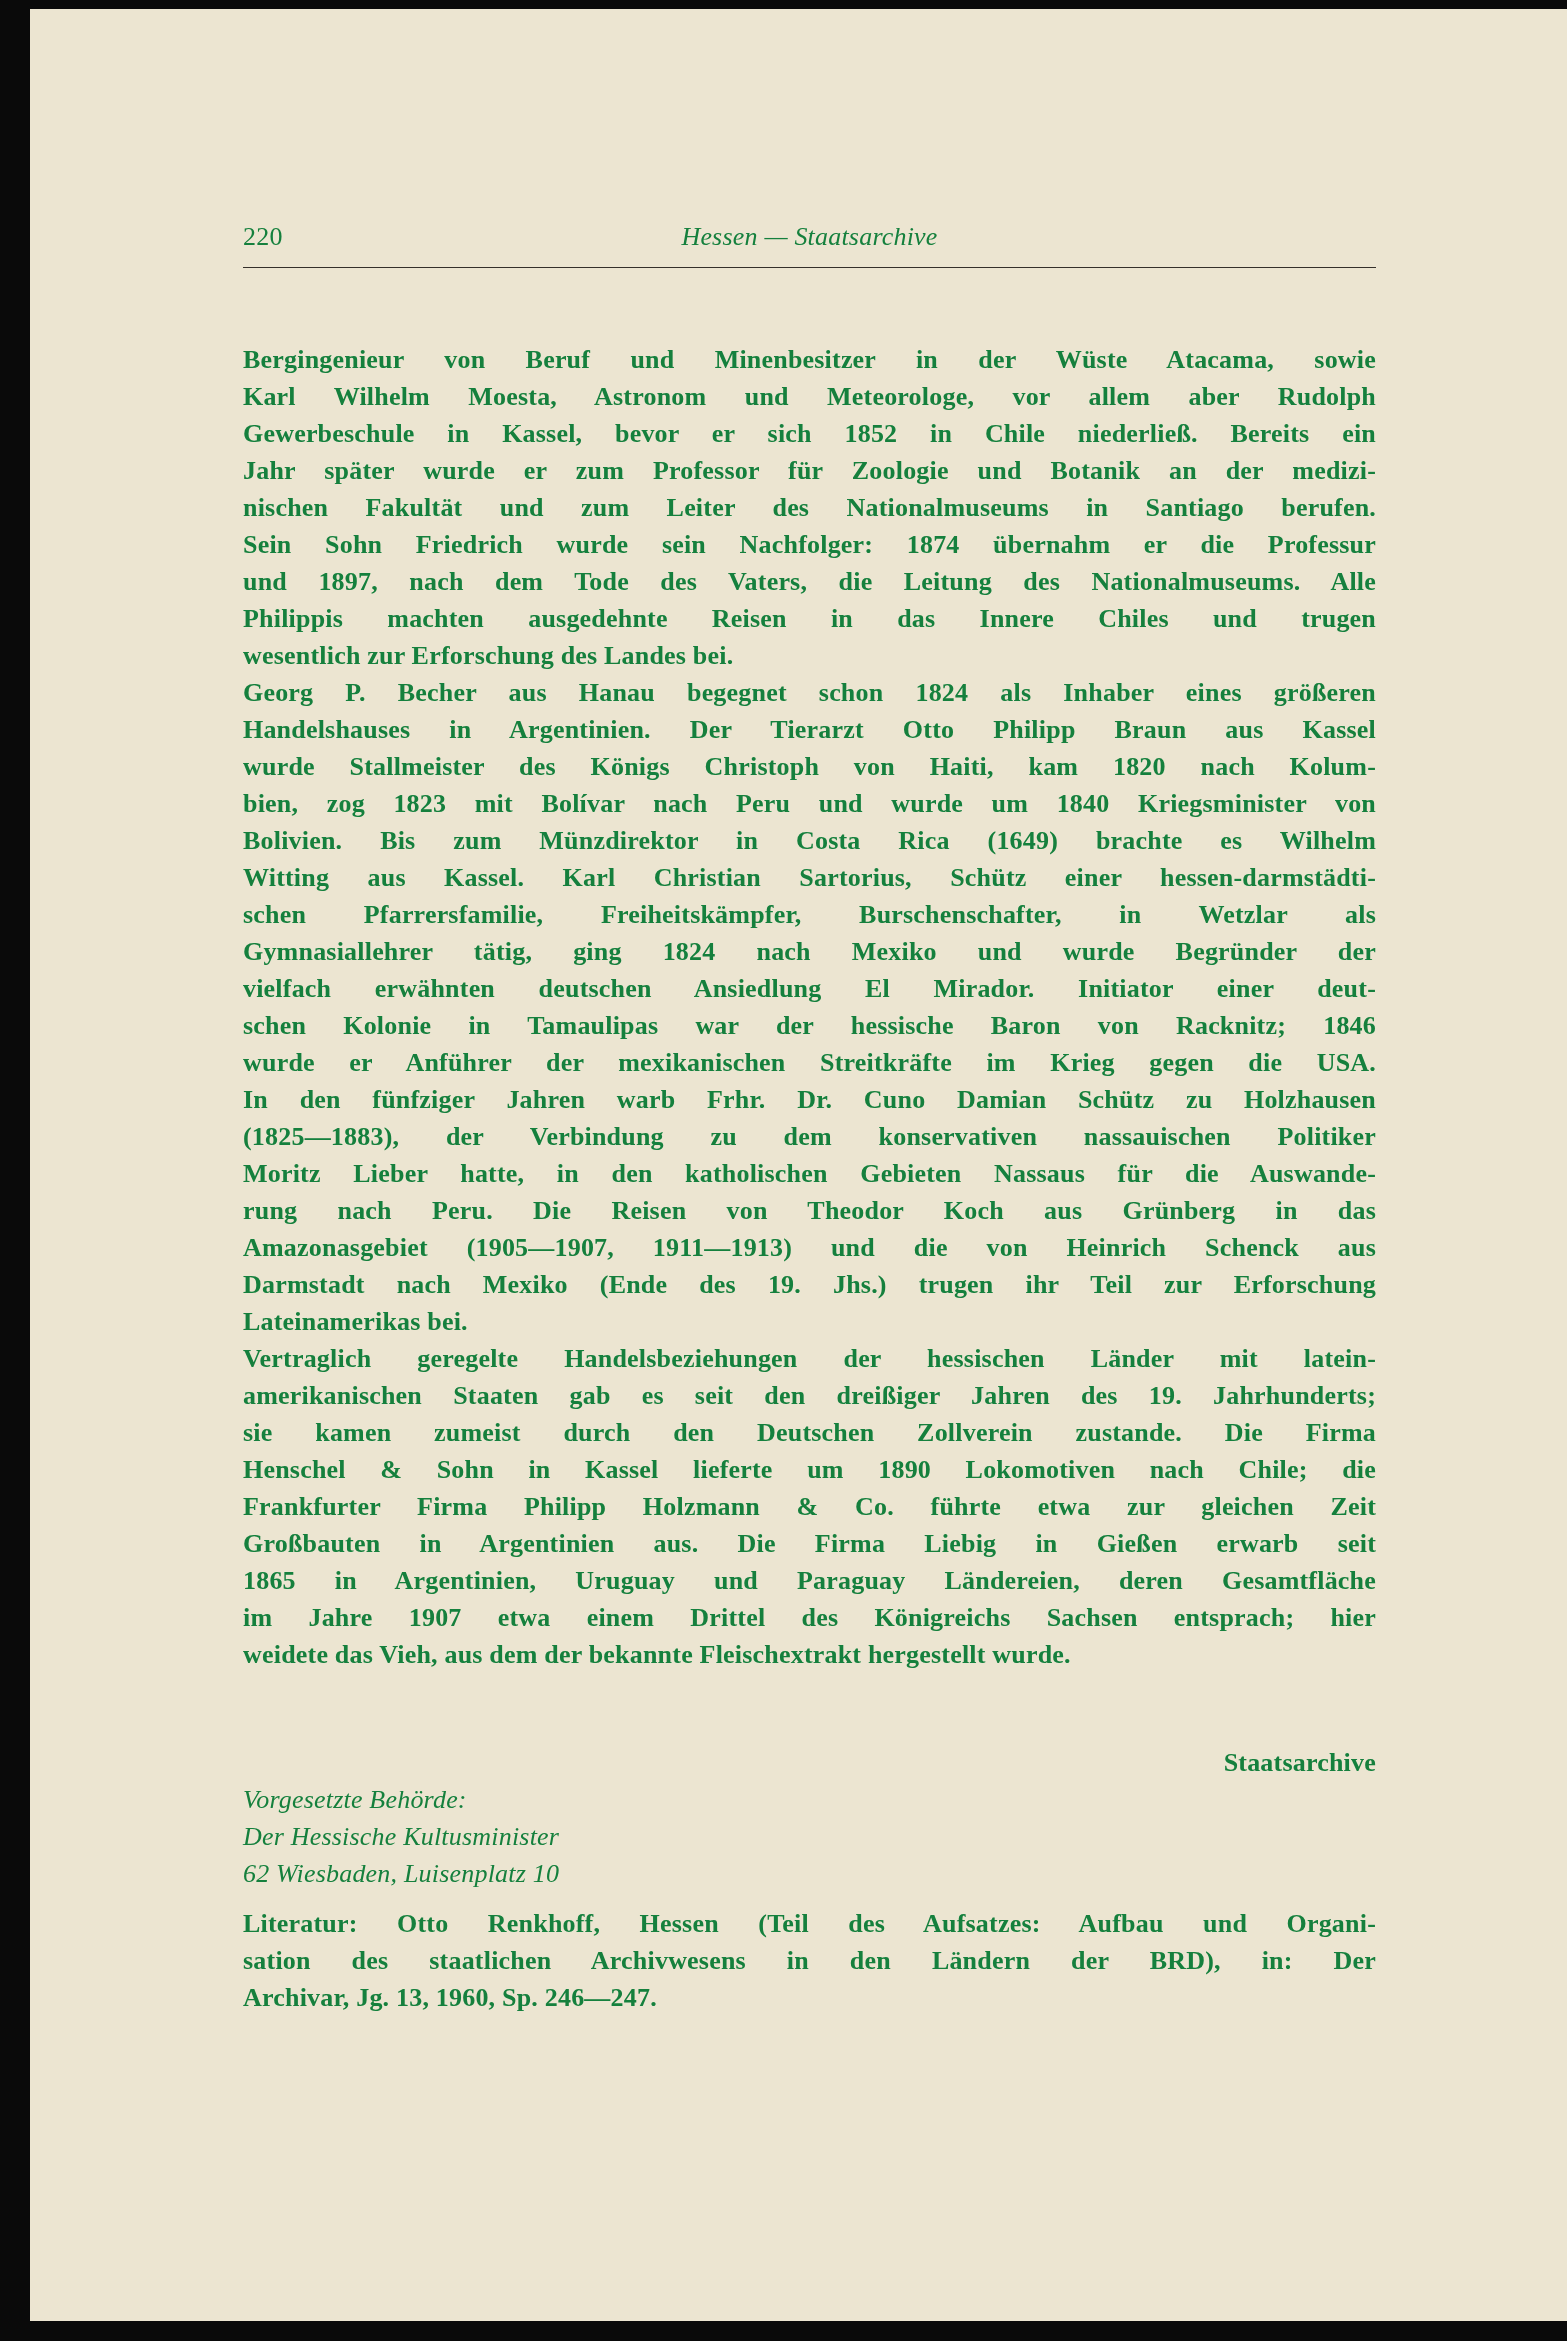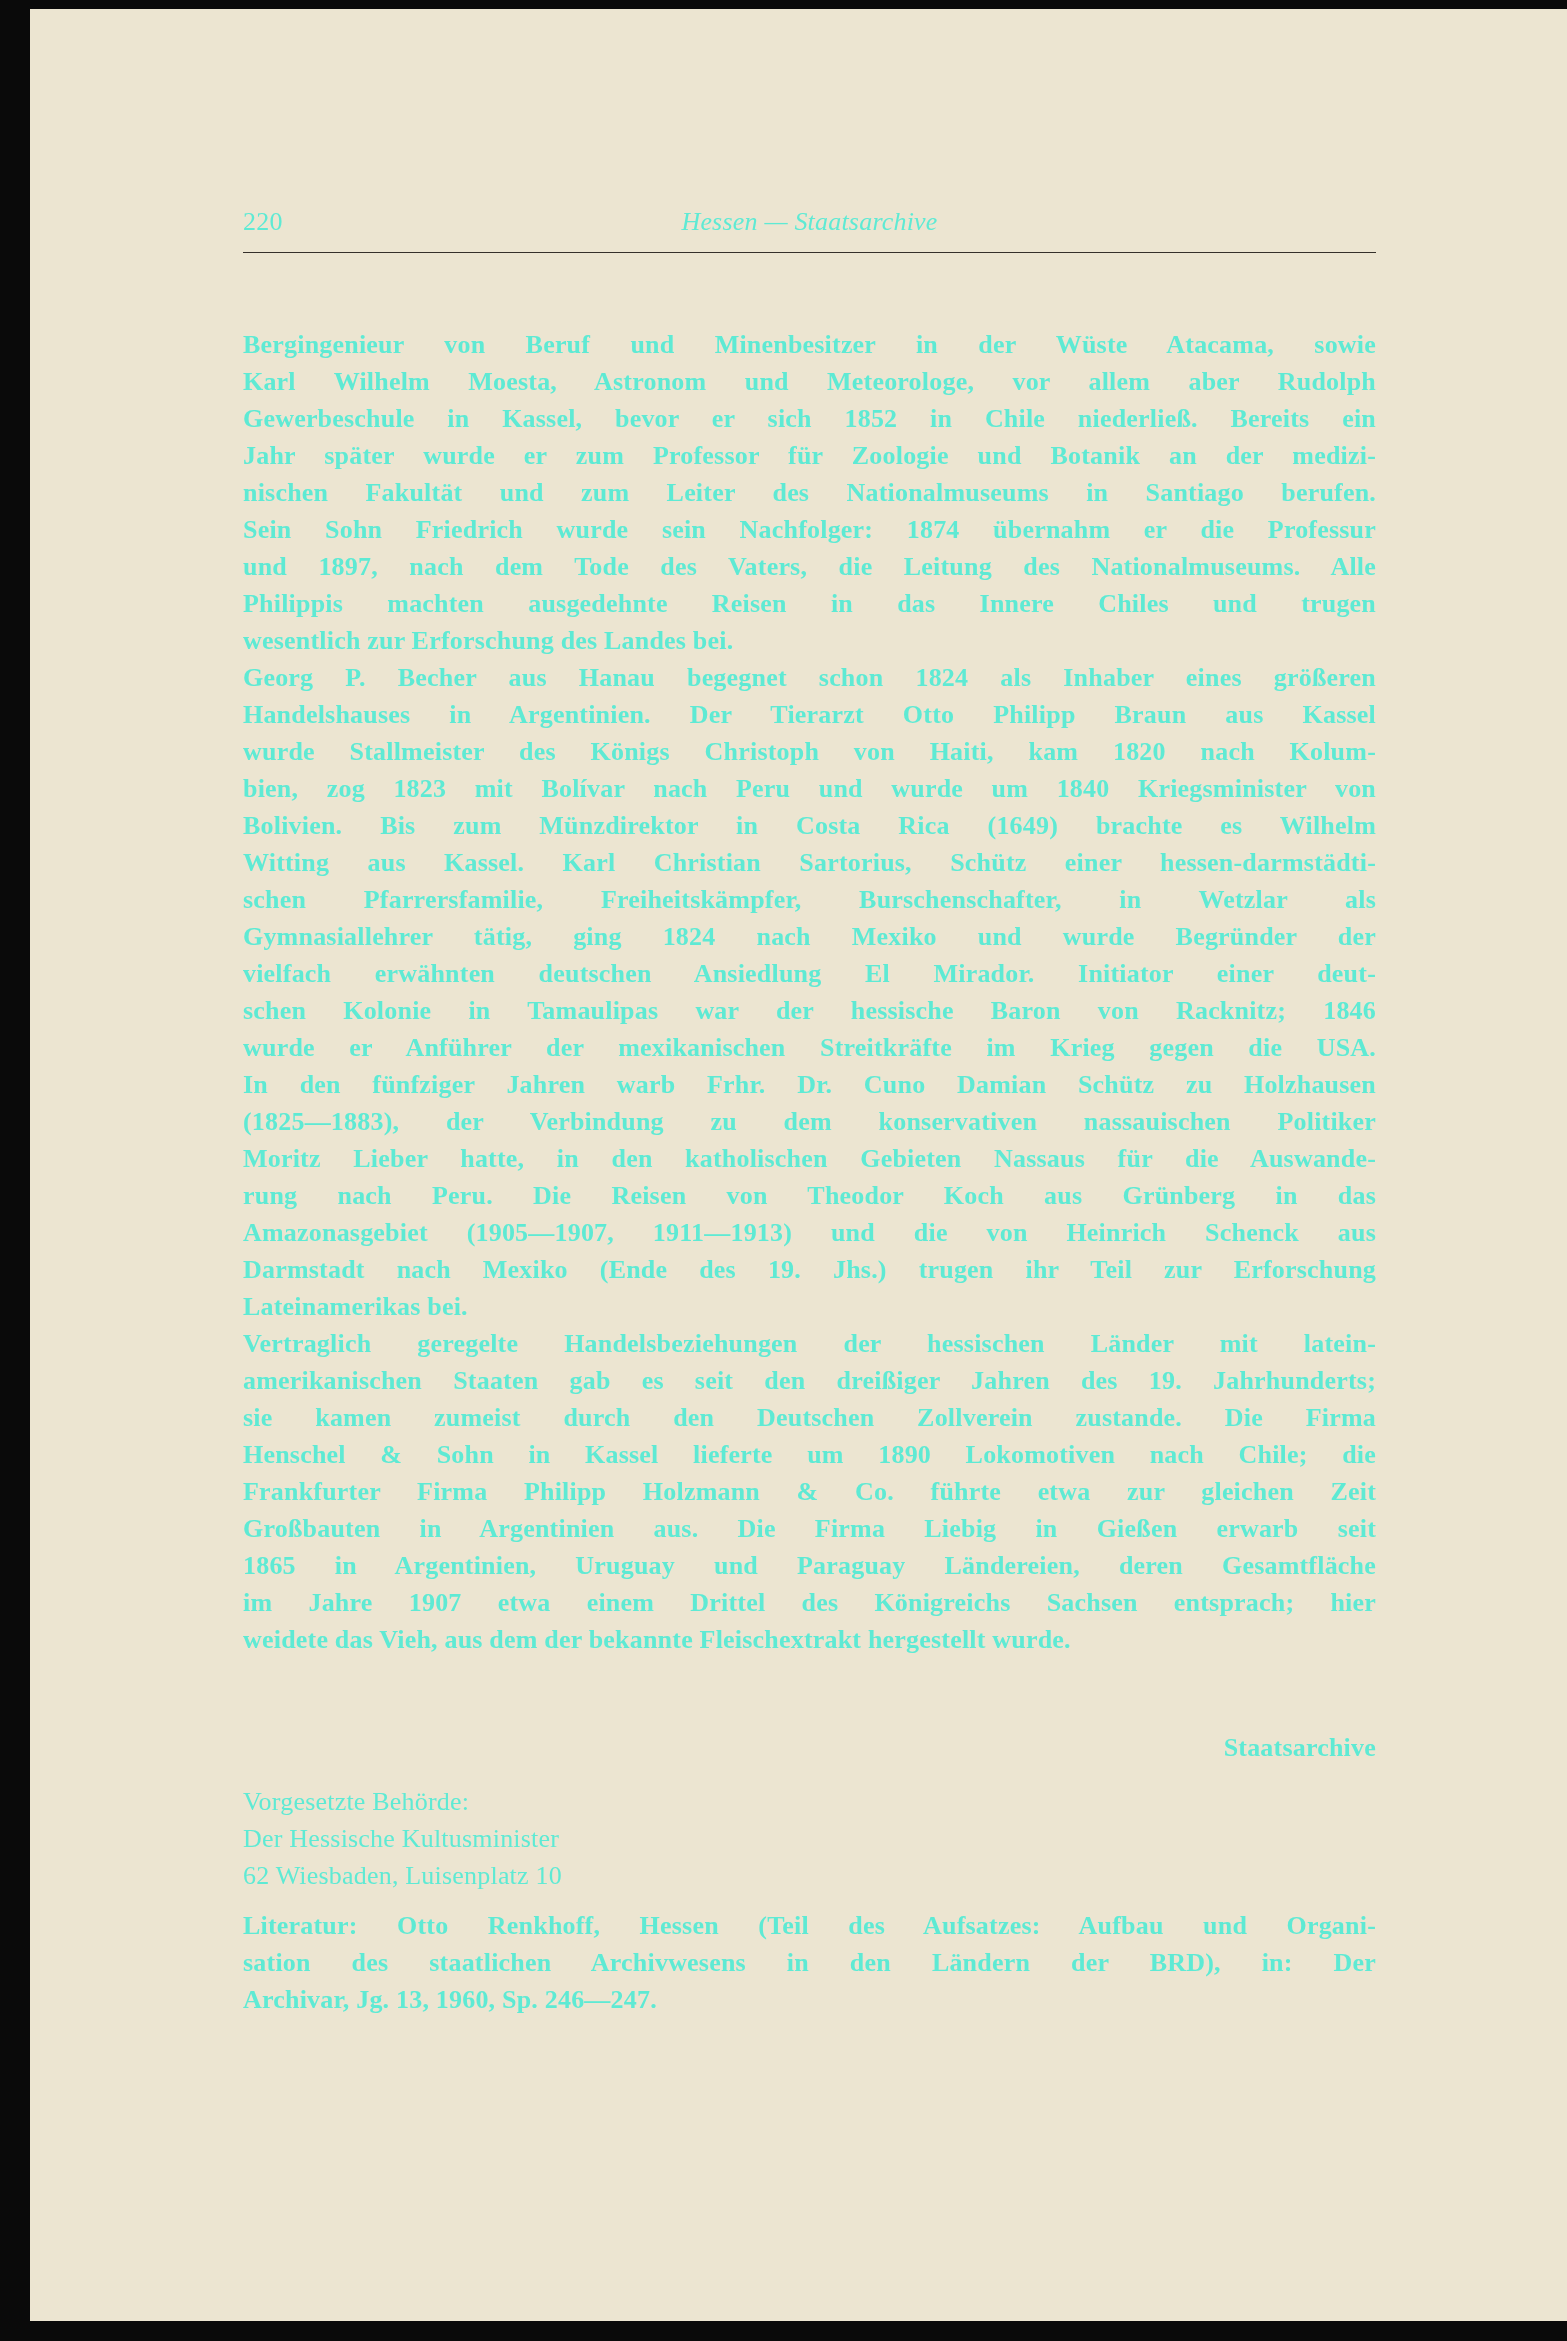--- a/index.html
+++ b/index.html
@@ -15,23 +15,23 @@
     position: absolute;
     left: 30px;
     top: 9.4px;
     right: 0;
     bottom: 20.4px;
     background: #ece5d1;
   }
   .content {
     position: absolute;
     left: 243px;
-    top: 207px;
+    top: 222px;
     width: 1133px;
-    color: #5eead4;
+    color: #15803d;
     letter-spacing: 0.2px;
   }
   .page-header {
     position: relative;
     height: 45px;
     font-size: 26px;
   }
   .page-number {
     position: absolute;
     left: 0;
@@ -63,23 +63,23 @@
     text-align-last: left;
   }
   .section-heading {
     margin-top: 71px;
     font-size: 26px;
     line-height: 37px;
     font-weight: bold;
     text-align: right;
   }
   .address-block {
-    margin-top: 17px;
     font-size: 26px;
     line-height: 37px;
+    font-style: italic;
   }
   .address-block .line {
     text-align: left;
   }
   .literature {
     margin-top: 12.5px;
     font-size: 26px;
     line-height: 37px;
   }
 </style>

